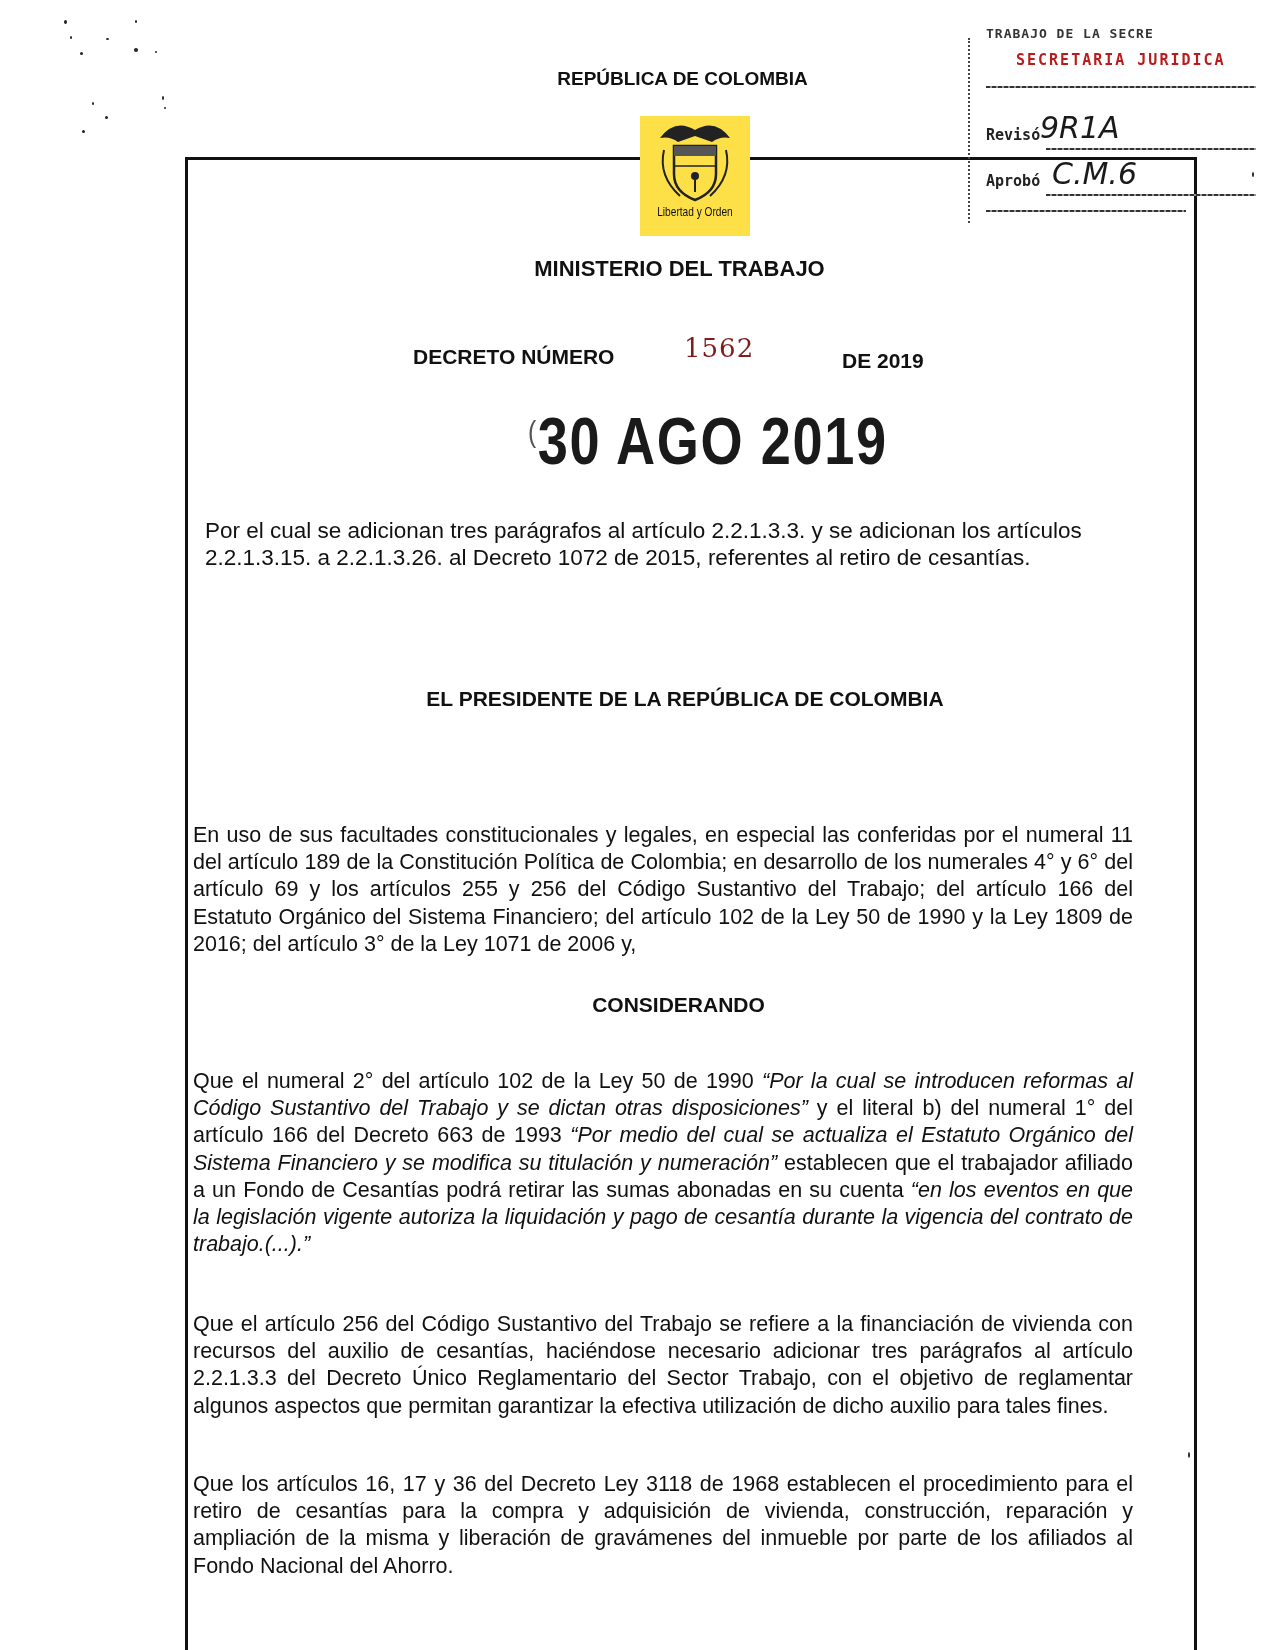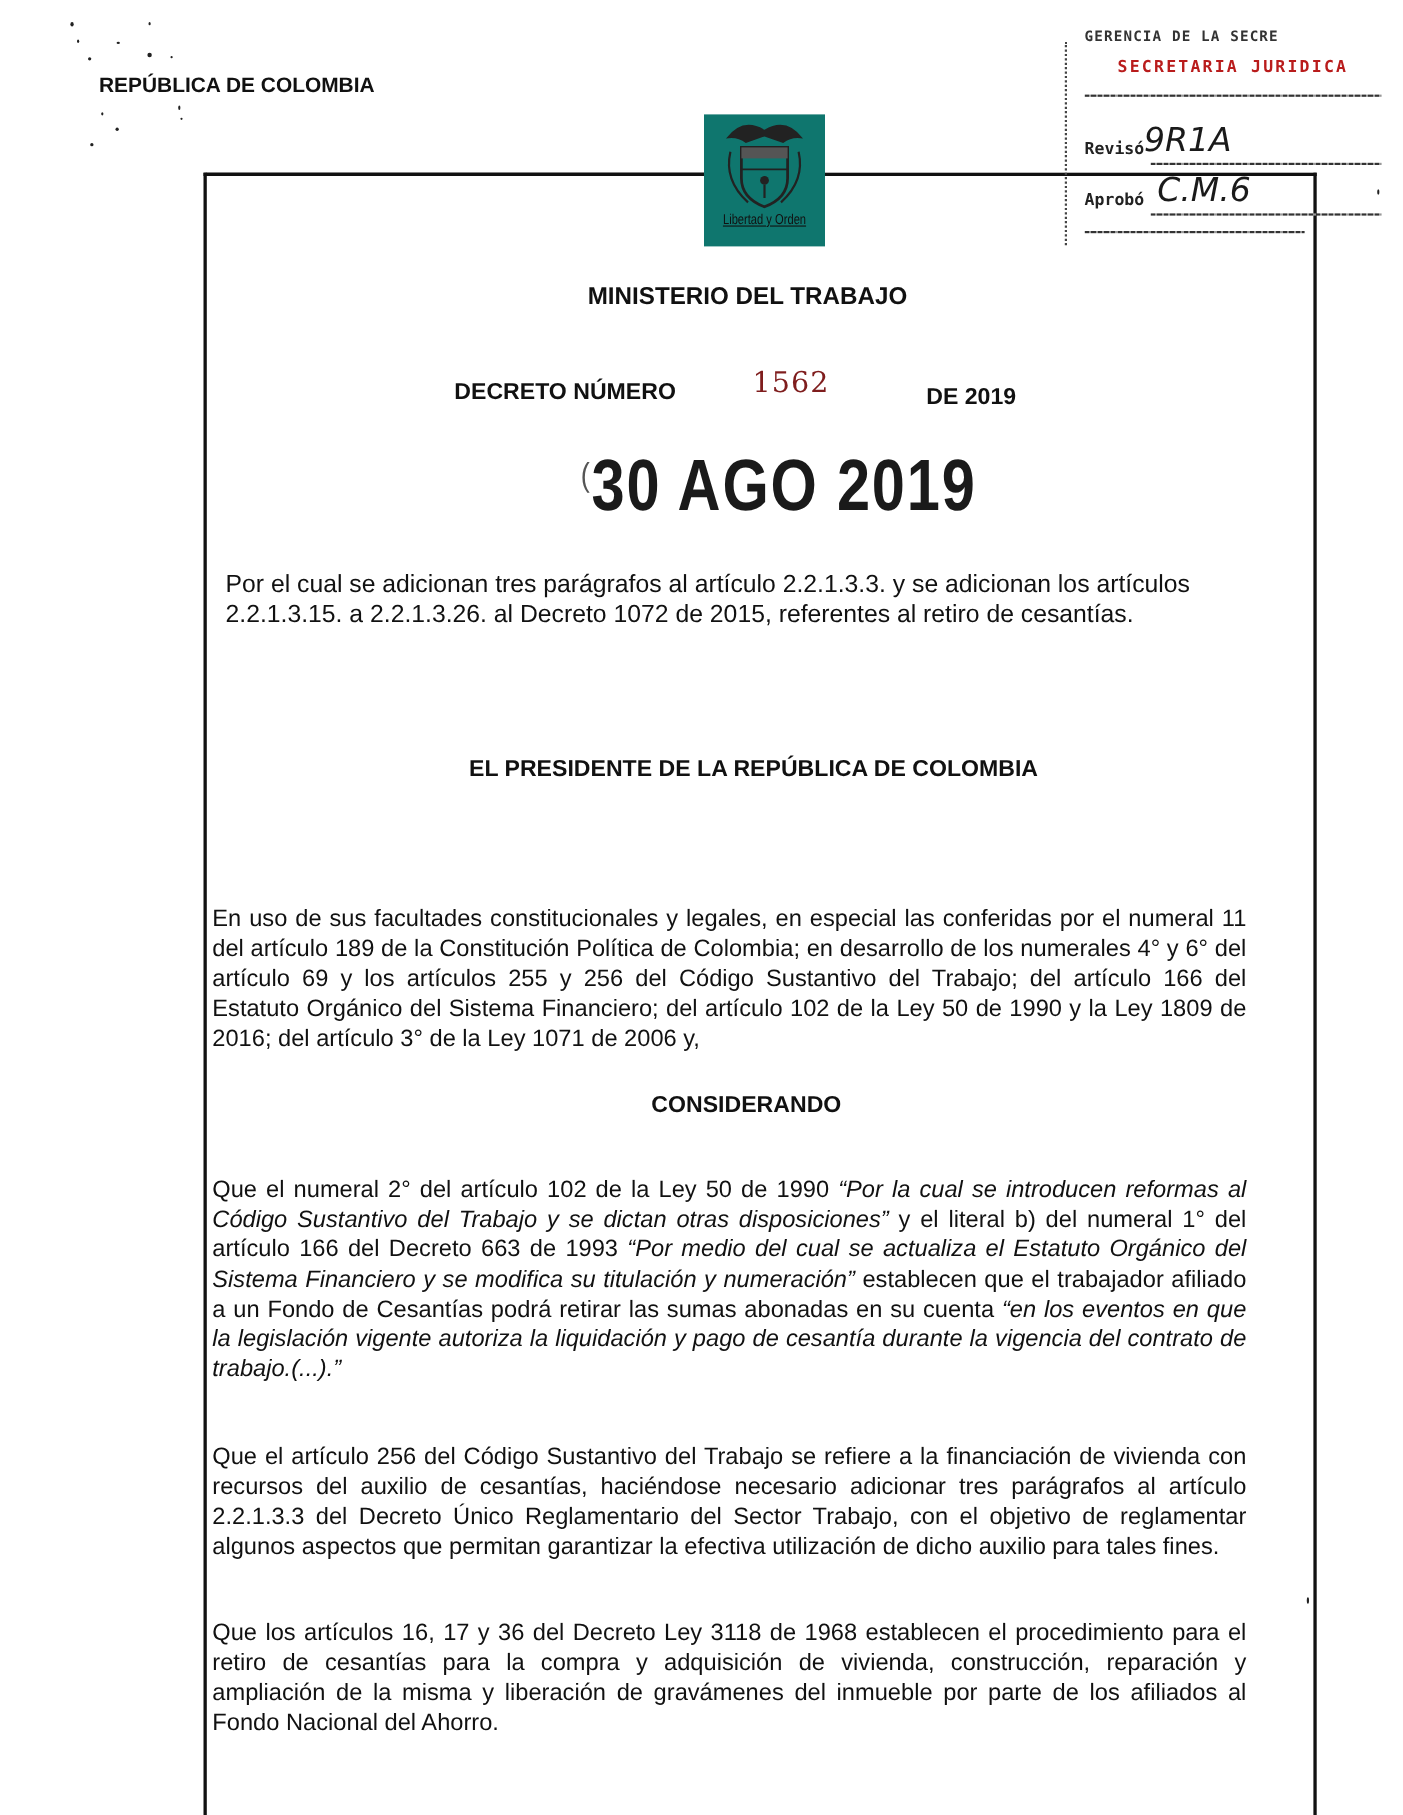--- a/index.html
+++ b/index.html
@@ -6,27 +6,26 @@
   body {
     width: 1275px; height: 1650px; position: relative; overflow: hidden;
     font-family: "Liberation Sans", sans-serif; color: #111;
   }
   .noise { position: absolute; background: #222; border-radius: 50%; }
   .frame {
     position: absolute; left: 185px; top: 157px; width: 1006px; height: 1520px;
     border-left: 3px solid #111; border-top: 3px solid #111; border-right: 3px solid #111;
   }
   .republica {
-    position: absolute; left: 0; width: 1275px; top: 68px; text-align: left;
+    position: absolute; left: 0; width: 1275px; top: 68px; text-align: center;
     font-weight: bold; font-size: 19px; padding-left: 90px; box-sizing: border-box;
   }
   .crest-wrap {
-    position: absolute; left: 640px; top: 104px; width: 110px; height: 120px; text-align: center;
-    background: #0f766e;
-    text-decoration: underline;
+    position: absolute; left: 640px; top: 116px; width: 110px; height: 120px; text-align: center;
+    background: #fde047;
   }
   .crest-wrap svg { display: block; margin: 0 auto; }
   .lema { font-family: "Liberation Sans", sans-serif; font-size: 13px; transform: scaleX(0.78); display: block; margin-top: -2px; }
   .ministerio {
     position: absolute; top: 256px; left: 0; width: 1275px; text-align: center;
     font-weight: bold; font-size: 22px; padding-left: 84px; box-sizing: border-box;
   }
   .decreto-row { position: absolute; top: 345px; left: 413px; font-weight: bold; font-size: 21px; }
   .decreto-num {
     position: absolute; top: 333px; left: 684px; font-family: "DejaVu Serif", serif;
@@ -102,21 +101,21 @@
     <circle cx="45" cy="60" r="4" fill="#222"></circle>
     <line x1="45" y1="64" x2="45" y2="76" stroke="#222" stroke-width="2"></line>
   </svg>
   <span class="lema">Libertad y Orden</span>
 </div>
 
 <div class="ministerio">MINISTERIO DEL TRABAJO</div>
 
 <div class="stamp">
   <div class="stamp-border-left"></div>
-  <div class="stamp-l1">GERENCIA DE LA SECRE</div>
+  <div class="stamp-l1">TRABAJO DE LA SECRE</div>
   <div class="stamp-l2">SECRETARIA JURIDICA</div>
   <div class="stamp-line" style="top:72px;width:270px;"></div>
   <div class="stamp-label" style="top:112px;">Revisó</div>
   <div class="stamp-hand" style="left:72px;top:96px;">9R1A</div>
   <div class="stamp-line" style="top:134px;left:78px;width:210px;"></div>
   <div class="stamp-label" style="top:158px;">Aprobó</div>
   <div class="stamp-hand" style="left:84px;top:142px;">C.M.6</div>
   <div class="stamp-line" style="top:180px;left:78px;width:210px;"></div>
   <div class="stamp-line" style="top:196px;width:200px;"></div>
 </div>

